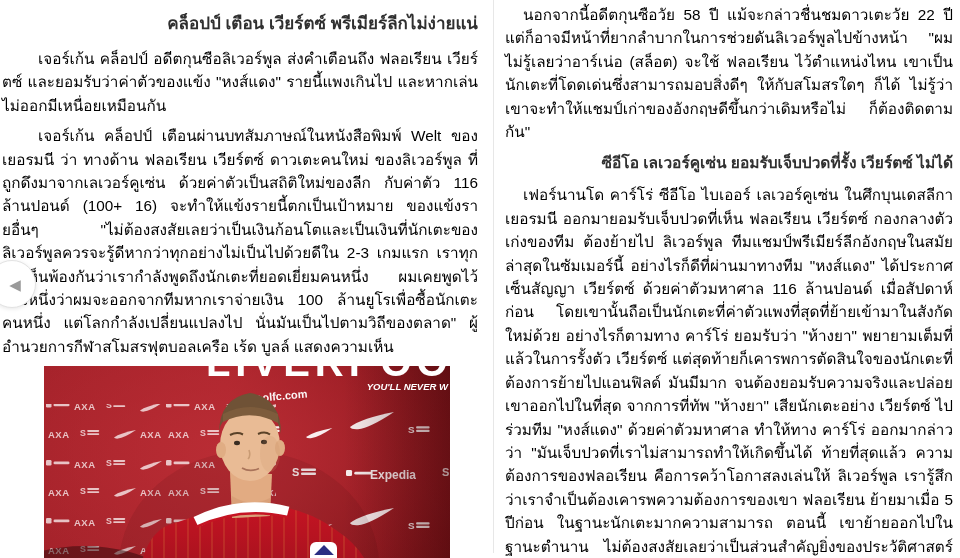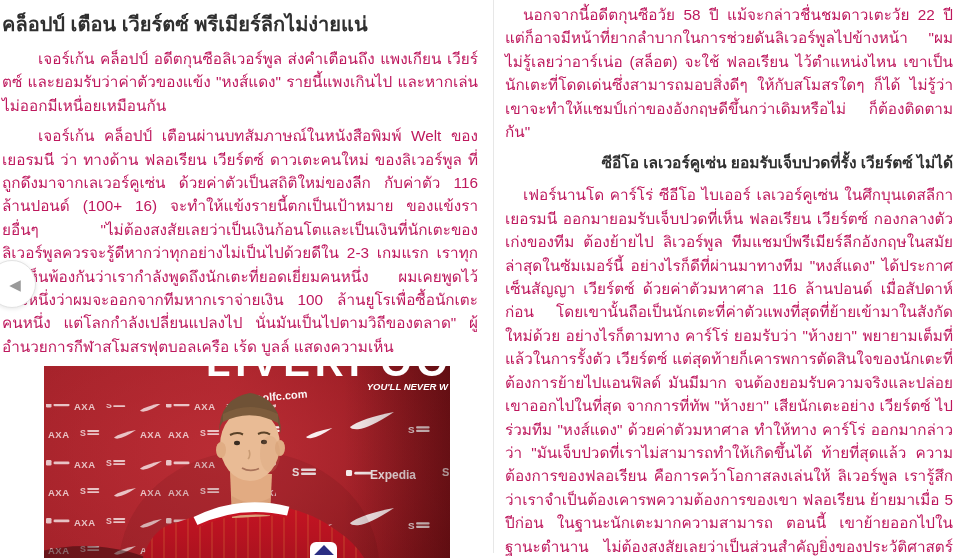--- a/index.html
+++ b/index.html
@@ -5,25 +5,25 @@
   html,body{margin:0;padding:0;}
   .page{
     position:relative;width:960px;height:558px;background:#ffffff;overflow:hidden;
     font-family:"Liberation Sans","DejaVu Sans",sans-serif;color:#3e3e3e;
   }
   .divider{position:absolute;left:493px;top:0;width:1px;height:553px;background:#e7e7e7;}
   .col{position:absolute;top:0;}
   .col-left{left:2px;width:476px;}
   .col-right{left:505px;width:448px;}
   h1.headline{
-    margin:11px 0 0;text-align:left;font-size:20px;line-height:26px;
+    margin:11px 0 0;text-align:right;font-size:17px;line-height:26px;
     font-weight:bold;color:#2f2f2f;
   }
   p.body{
-    font-size:15.3px;line-height:23.4px;text-align:justify;color:#be185d;
+    font-size:15.3px;line-height:23.4px;text-align:justify;color:#000000;
     margin:0;
   }
   .col-left p.body{text-indent:36px;}
   .col-right p.body{text-indent:18px;}
   .p-first-left{margin-top:10px !important;}
   .p-second-left{margin-top:7px !important;}
   .p-first-right{margin-top:3px !important;}
   .p-second-right{margin-top:9px !important;}
   h2.subhead{
     margin:9px 0 0;font-size:15.5px;line-height:22px;font-weight:bold;color:#303030;text-align:right;
@@ -45,21 +45,21 @@
 
 <div class="page">
   <div class="divider"></div>
 
   <div class="carousel-prev">
     <span class="glyph">◀</span>
   </div>
 
   <div class="col col-left">
     <h1 class="headline">คล็อปป์ เตือน เวียร์ตซ์ พรีเมียร์ลีกไม่ง่ายแน่</h1>
-    <p class="body p-first-left">เจอร์เก้น คล็อปป์ อดีตกุนซือลิเวอร์พูล ส่งคำเตือนถึง แพงเกียน เวียร์ตซ์ และยอมรับว่าค่าตัวของแข้ง "หงส์แดง" รายนี้แพงเกินไป และหากเล่นไม่ออกมีเหนื่อยเหมือนกัน</p>
+    <p class="body p-first-left">เจอร์เก้น คล็อปป์ อดีตกุนซือลิเวอร์พูล ส่งคำเตือนถึง ฟลอเรียน เวียร์ตซ์ และยอมรับว่าค่าตัวของแข้ง "หงส์แดง" รายนี้แพงเกินไป และหากเล่นไม่ออกมีเหนื่อยเหมือนกัน</p>
     <p class="body p-second-left">เจอร์เก้น คล็อปป์ เตือนผ่านบทสัมภาษณ์ในหนังสือพิมพ์ Welt ของเยอรมนี ว่า ทางด้าน ฟลอเรียน เวียร์ตซ์ ดาวเตะคนใหม่ ของลิเวอร์พูล ที่ถูกดึงมาจากเลเวอร์คูเซ่น ด้วยค่าตัวเป็นสถิติใหม่ของลีก กับค่าตัว 116 ล้านปอนด์ (100+ 16) จะทำให้แข้งรายนี้ตกเป็นเป้าหมาย ของแข้งรายอื่นๆ "ไม่ต้องสงสัยเลยว่าเป็นเงินก้อนโตและเป็นเงินที่นักเตะของลิเวอร์พูลควรจะรู้ดีหากว่าทุกอย่างไม่เป็นไปด้วยดีใน 2-3 เกมแรก เราทุกคนเห็นพ้องกันว่าเรากำลังพูดถึงนักเตะที่ยอดเยี่ยมคนหนึ่ง ผมเคยพูดไว้ครั้งหนึ่งว่าผมจะออกจากทีมหากเราจ่ายเงิน 100 ล้านยูโรเพื่อซื้อนักเตะคนหนึ่ง แต่โลกกำลังเปลี่ยนแปลงไป นั่นมันเป็นไปตามวิถีของตลาด" ผู้อำนวยการกีฬาสโมสรฟุตบอลเครือ เร้ด บูลล์ แสดงความเห็น</p>
 
     <figure class="photo">
       <svg viewBox="0 0 406 246" width="406" height="246">
         <defs>
           <linearGradient id="wallGrad" x1="0" y1="0" x2="1" y2="0">
             <stop offset="0" stop-color="#a02028"></stop>
             <stop offset="0.45" stop-color="#a8232b"></stop>
             <stop offset="0.78" stop-color="#8e171e"></stop>
             <stop offset="1" stop-color="#731015"></stop>

